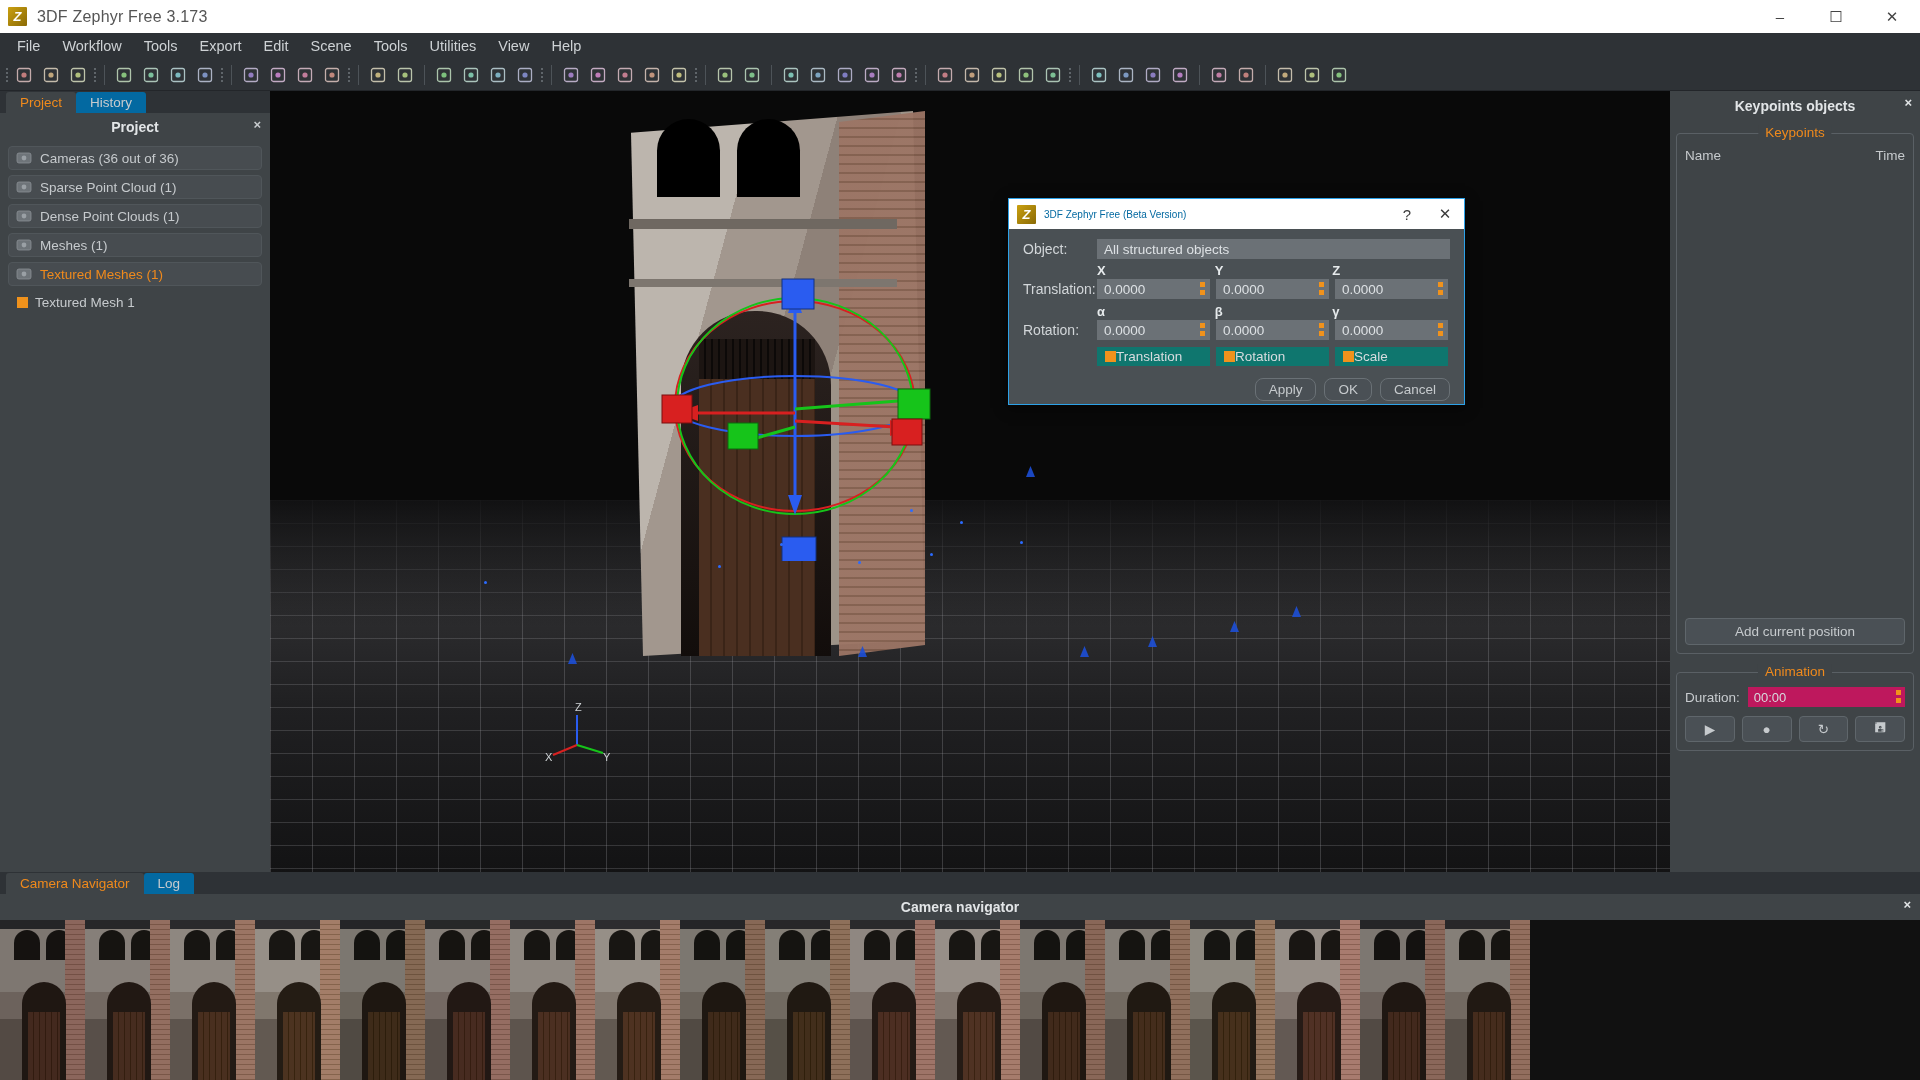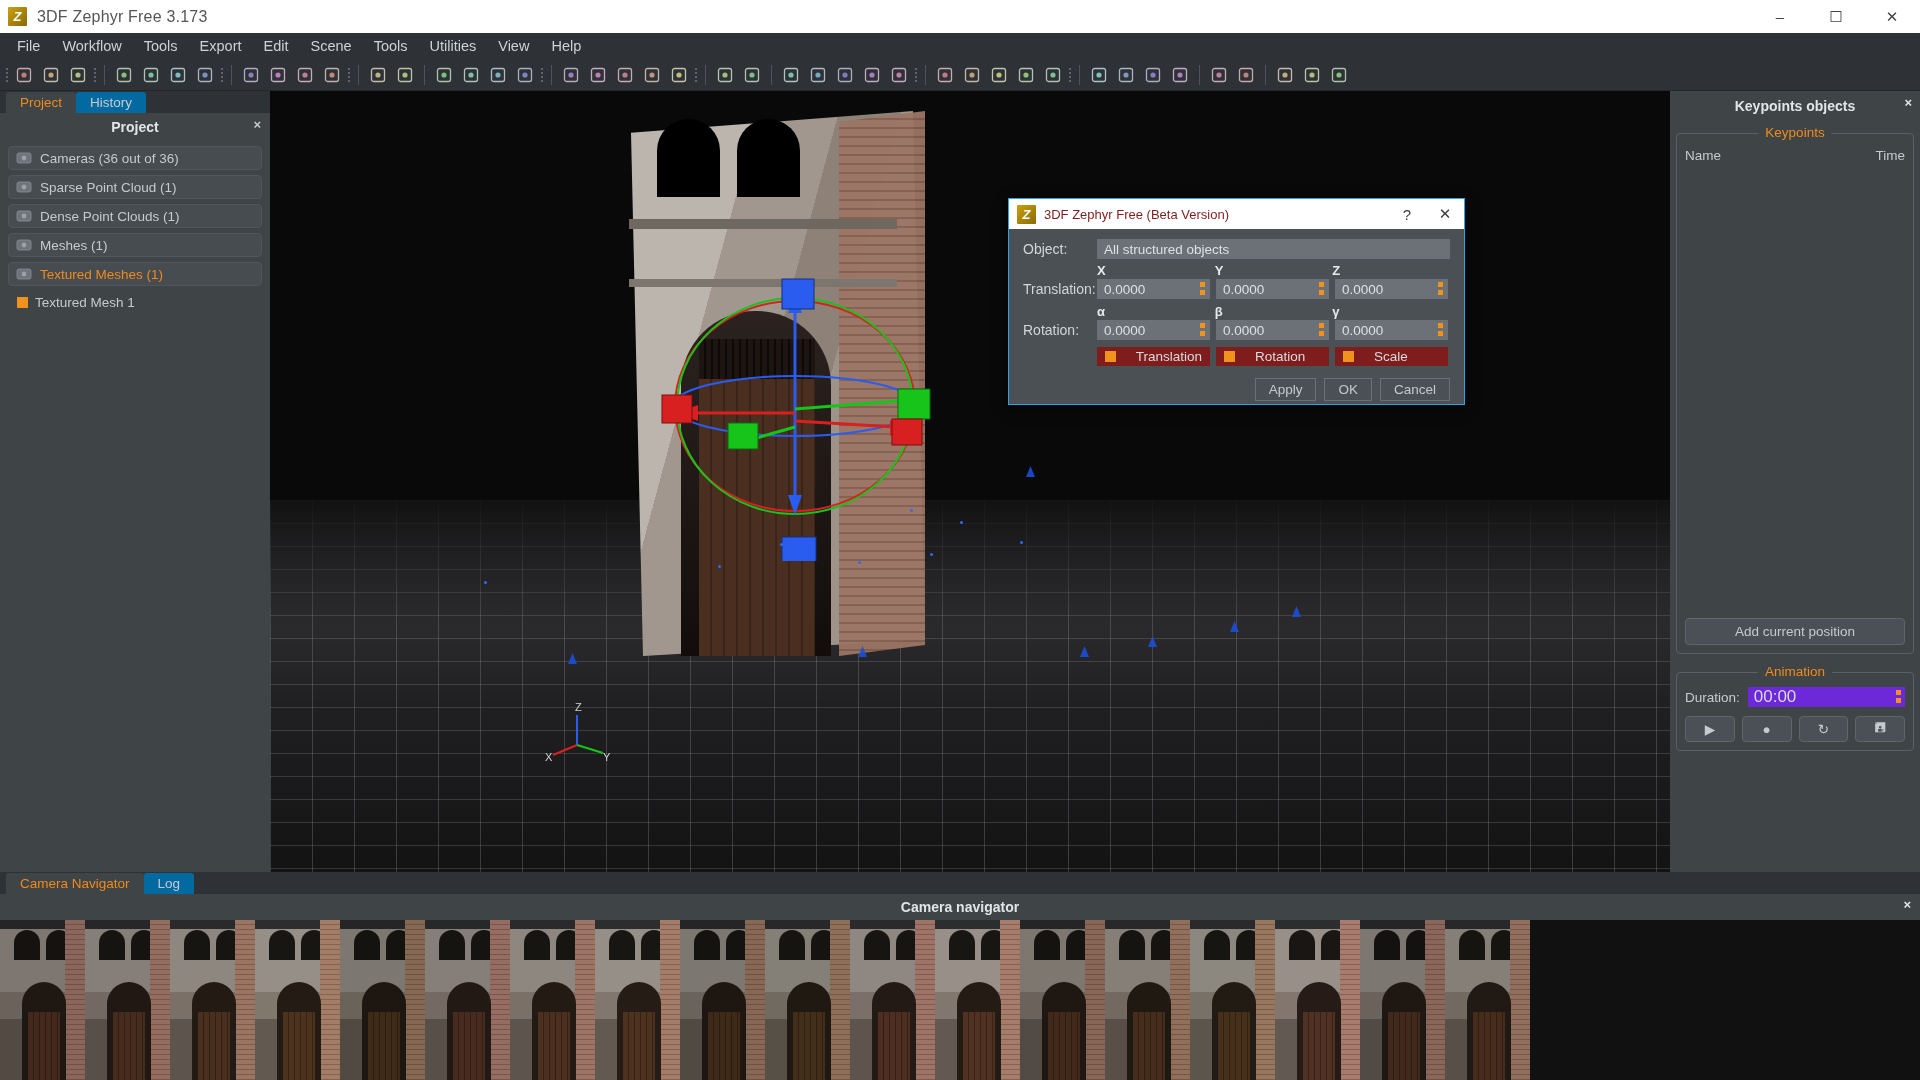--- a/index.html
+++ b/index.html
@@ -96,21 +96,21 @@
   .rp-title{text-align:center;font-weight:bold;font-size:14px;color:#e2e5e7;padding:7px 0;position:relative;}
   .rp-title .x{position:absolute;right:2px;top:4px;font-size:13px;}
   .groupbox{border:1px solid #5a6065;border-radius:4px;position:relative;margin-top:12px;padding:14px 8px 8px;}
   .gb-legend{position:absolute;top:-9px;left:50%;transform:translateX(-50%);background:#3f4447;
      padding:0 7px;color:#f08a1c;font-size:13.5px;}
   .kp-cols{display:flex;justify-content:space-between;font-size:13.5px;color:#c6cacd;}
   .kp-list{height:455px;}
   .btn{background:#4a5055;border:1px solid #5f666b;border-radius:4px;color:#c6cacd;
        font-size:13.5px;padding:5px 0;text-align:center;font-family:"Liberation Sans",sans-serif;}
   .dur-row{display:flex;align-items:center;gap:8px;font-size:13.5px;}
-  .spin{background:#6d28d9;border:none;height:20px;color:#d7dbde;font-size:17px;padding:0 6px;flex:1;
+  .spin{background:#be185d;border:none;height:20px;color:#d7dbde;font-size:13px;padding:0 6px;flex:1;
         display:flex;align-items:center;position:relative;}
   .spin .arrows{position:absolute;right:4px;top:3px;display:flex;flex-direction:column;gap:3px;}
   .spin .arrows i{width:5px;height:5px;background:#f0921c;display:block;}
   .anim-btns{display:flex;gap:7px;margin-top:9px;}
   .anim-btns .btn{flex:1;height:26px;display:flex;align-items:center;justify-content:center;}
   
   .bottom{height:266px;background:#3f4447;display:flex;flex-direction:column;}
   .btabs{height:22px;background:#2e3236;display:flex;align-items:flex-end;padding-left:6px;}
   .bn-head{text-align:center;font-weight:bold;font-size:14px;color:#e2e5e7;padding:5px 0;position:relative;}
   .bn-head .x{position:absolute;right:9px;top:3px;font-size:13px;}
@@ -122,40 +122,40 @@
   .thumb .tportal{position:absolute;left:22px;top:62px;width:44px;height:98px;background:#231a14;border-radius:22px 22px 0 0;}
   .thumb .tdoor{position:absolute;left:28px;top:92px;width:32px;height:68px;
      background:repeating-linear-gradient(to right,#4a2f20 0 5px,#36200f 5px 6px);}
   .thumb .tbrick{position:absolute;right:0;top:0;width:20px;height:100%;
      background:repeating-linear-gradient(to bottom,#9c7565 0 4px,#805c4b 4px 5px);}
   .thumb .tsky{position:absolute;left:0;right:0;top:0;height:9px;background:#2a2a2c;}
   
   .dlg{position:absolute;left:1008px;top:198px;width:457px;height:207px;
        background:#4a5054;border:1px solid #2da2e8;box-shadow:0 3px 12px rgba(0,0,0,.55);}
   .dlg-title{height:30px;background:#fff;display:flex;align-items:center;padding-left:8px;}
-  .dlg-title .t{margin-left:8px;color:#7f1d1d;font-size:13px;}
+  .dlg-title .t{margin-left:8px;color:#0369a1;font-size:10px;}
   .dlg-title .btns{margin-left:auto;display:flex;}
   .dlg-title .b{width:38px;height:30px;display:flex;align-items:center;justify-content:center;color:#3b3b3b;font-size:15px;}
   .dlg-body{padding:10px 14px 8px;}
   .row{display:flex;align-items:center;margin-bottom:4px;}
   .lbl{width:74px;font-size:14px;color:#d2d6d9;}
   .fld{background:#6b7176;height:20px;color:#dde1e4;font-size:13.5px;
        display:flex;align-items:center;padding:0 7px;position:relative;}
   .fld .arrows{position:absolute;right:5px;top:3px;display:flex;flex-direction:column;gap:3px;}
   .fld .arrows i{width:5px;height:5px;background:#f0921c;display:block;}
   .axhdr{display:flex;margin-left:74px;font-weight:bold;font-size:13px;color:#e6eaec;margin-bottom:1px;}
   .axhdr span{width:127px;}
   .triple{display:flex;gap:6px;flex:1;}
   .triple .fld{width:113px;}
   .cbrow{display:flex;gap:6px;margin-left:74px;margin-top:7px;}
-  .cb{background:#7f1d1d;height:19px;display:flex;align-items:center;gap:20px;padding:0 8px;
+  .cb{background:#0f766e;height:19px;display:flex;align-items:center;gap:0;padding:0 8px;
       font-size:13.5px;color:#d8dcdf;width:113px;}
   .cb i{width:11px;height:11px;background:#f0921c;display:block;}
   .dbtns{display:flex;justify-content:flex-end;gap:8px;margin-top:12px;}
-  .dbtn{background:#4a5055;border:1px solid #6a7176;border-radius:0;color:#c6cacd;
+  .dbtn{background:#4a5055;border:1px solid #6a7176;border-radius:8px;color:#c6cacd;
         font-size:13.5px;padding:3px 13px;}
 </style>
 </head>
 <body>
 
 <div class="titlebar">
   <div class="app-logo">Z</div>
   <div class="title-text">3DF Zephyr Free  3.173</div>
   <div class="win-btns">
     <div class="win-btn">–</div>

